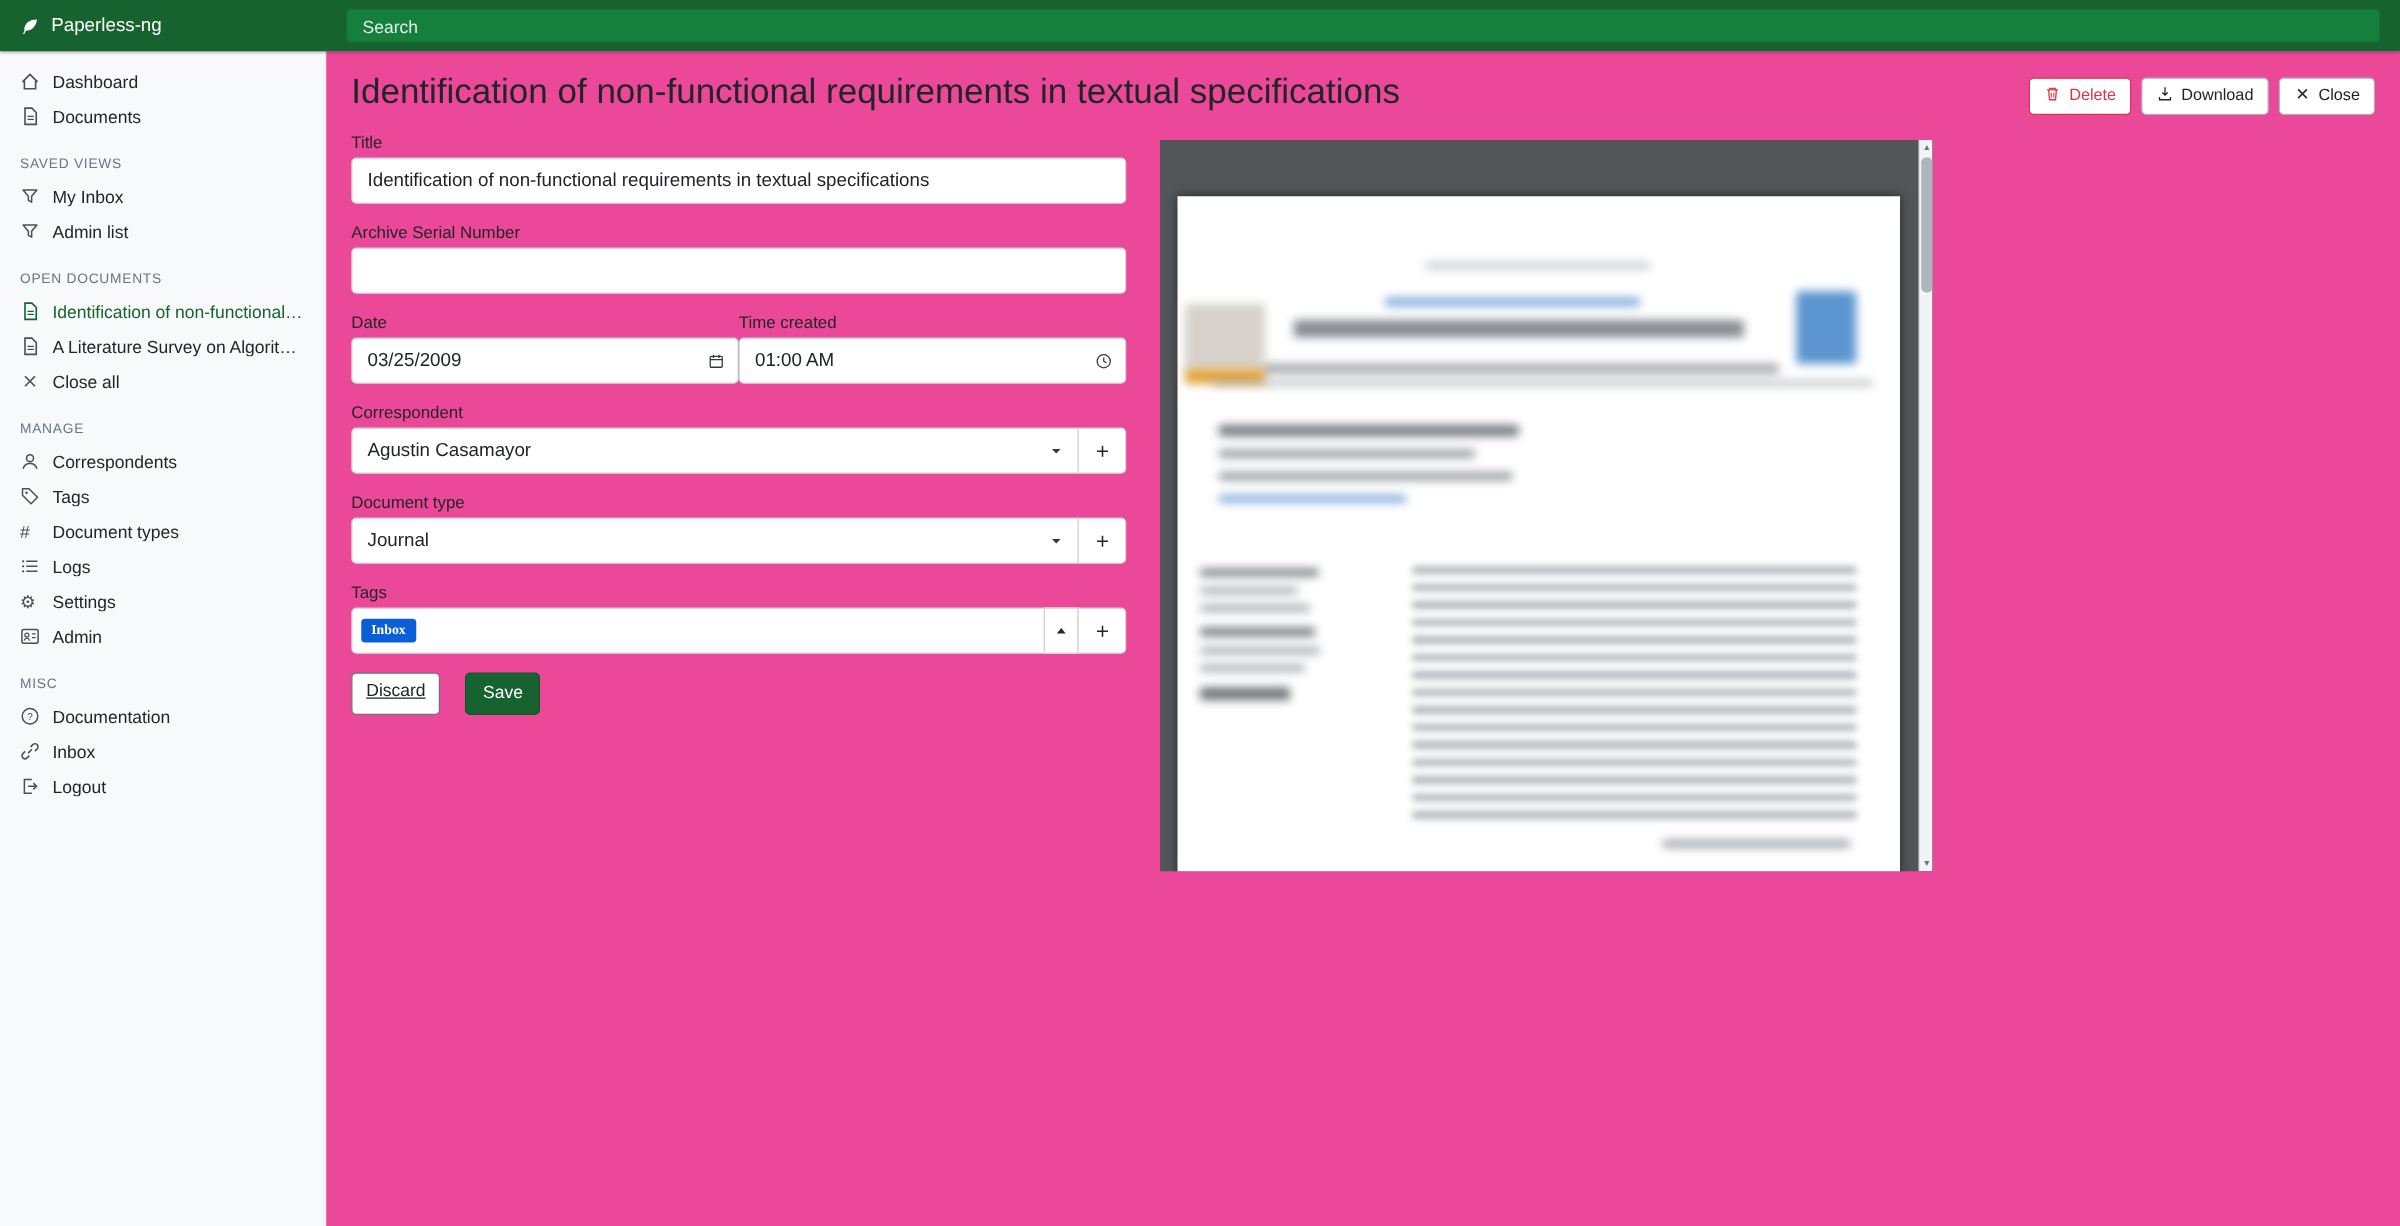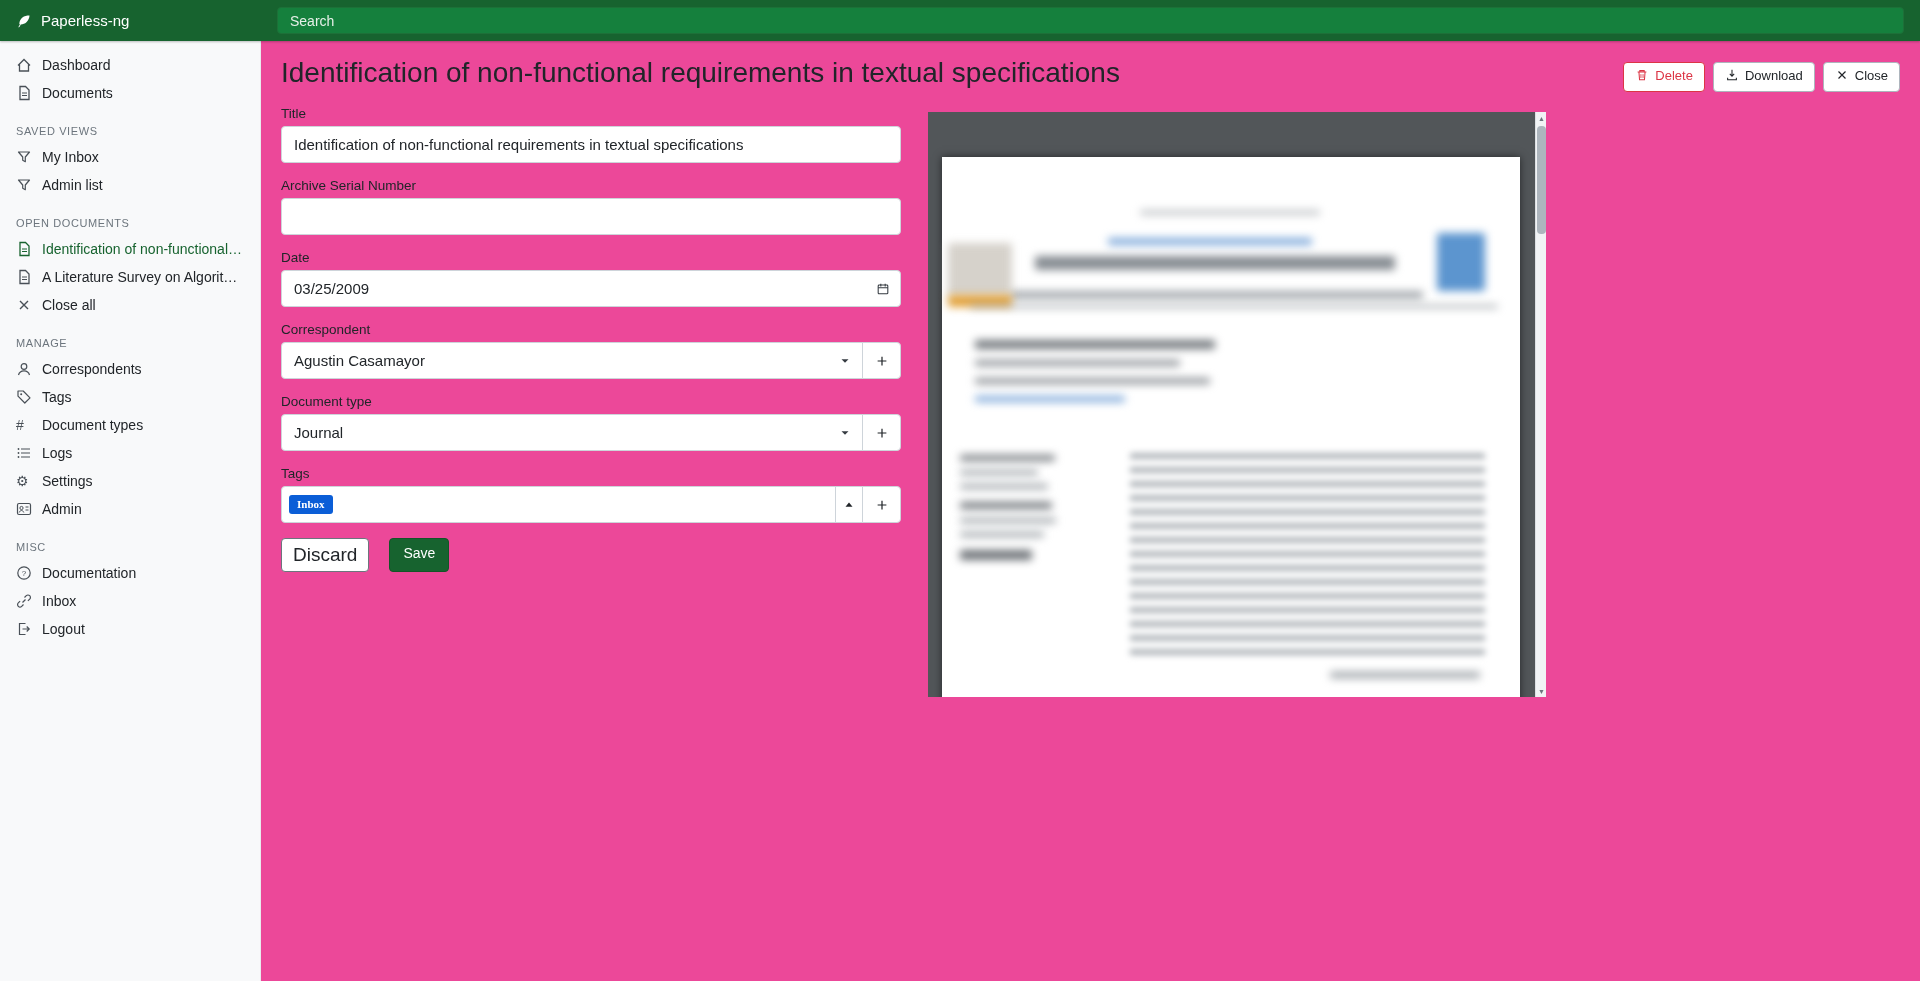--- a/index.html
+++ b/index.html
@@ -41,21 +41,21 @@
   .page-header { display:flex; justify-content:space-between; align-items:flex-start;
     margin:15px 0 14px; }
   .page-title { font-size:28px; font-weight:400; color:#212529; line-height:1.2; }
   .actions { display:flex; gap:8px; margin-top:6px; flex:0 0 auto; }
   .btn { display:inline-flex; gap:6px; border-radius:4px;
     font-size:13px; padding:5px 11px; background:#fff; border:1px solid #adb5bd;
     color:#212529; cursor:pointer; font-family:inherit; height:30px; }
   .btn-delete { color:#dc3545; border-color:#dc3545; }
   .btn-save { background:#17632f; border-color:#135527; color:#fff; font-size:14px;
     height:34px; padding:6px 13px; }
-  .btn-discard { height:34px; font-size:19px; border-color:#6c757d; }
+  .btn-discard { height:34px; font-size:14px; border-color:#6c757d;text-decoration:underline; }
 
   
   .form-col { width:620px; }
   .fgroup { margin-bottom:15px; }
   .flabel { display:block; font-size:13.5px; margin-bottom:5px; color:#212529; }
   .finput { width:100%; height:37px; border:1px solid #ced4da; border-radius:4px;
     padding:0 12px; font-size:15px; color:#212529; font-family:inherit; outline:none; background:#fff; }
   .two-col { display:flex; }
   .two-col > div { flex:1; }
   .pseudo-input { position:relative; display:flex; align-items:center; height:37px;
@@ -308,20 +308,32 @@
         <div class="pseudo-input">
           <span>03/25/2009</span>
           <span class="right-ic icon sm">
             <svg viewBox="0 0 16 16">
                 <rect x="2.5" y="3.5" width="11" height="10" rx="1" fill="none" stroke="currentColor" stroke-width="1.2"></rect>
                 <path d="M2.5 6.5h11M5.5 2v3M10.5 2v3" stroke="currentColor" stroke-width="1.2"></path>
               </svg>
           </span>
         </div>
       </div>
+      <div>
+        <label class="flabel">Time created</label>
+        <div class="pseudo-input">
+          <span>01:00 AM</span>
+          <span class="right-ic icon sm">
+            <svg viewBox="0 0 16 16">
+                <circle cx="8" cy="8" r="6" fill="none" stroke="currentColor" stroke-width="1.2"></circle>
+                <path d="M8 4.5V8l2.5 1.5" fill="none" stroke="currentColor" stroke-width="1.2"></path>
+              </svg>
+          </span>
+        </div>
+      </div>
     </div>
 
 
     <div class="fgroup">
       <label class="flabel">Correspondent</label>
       <div class="igroup">
         <div class="pseudo-input">
           <span>Agustin Casamayor</span>
           <span class="right-ic icon sm">
             <svg viewBox="0 0 16 16">

